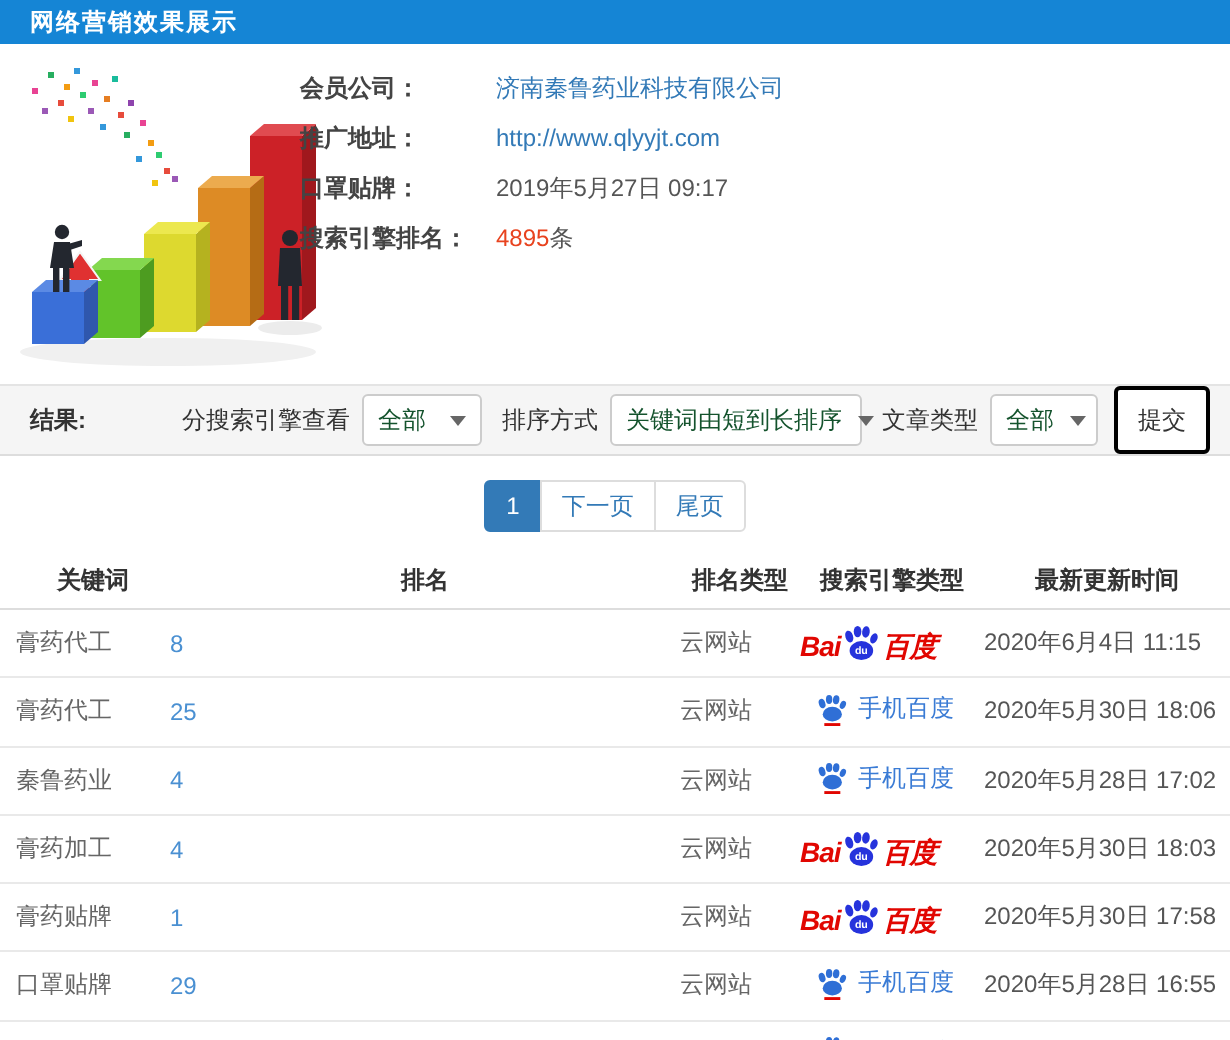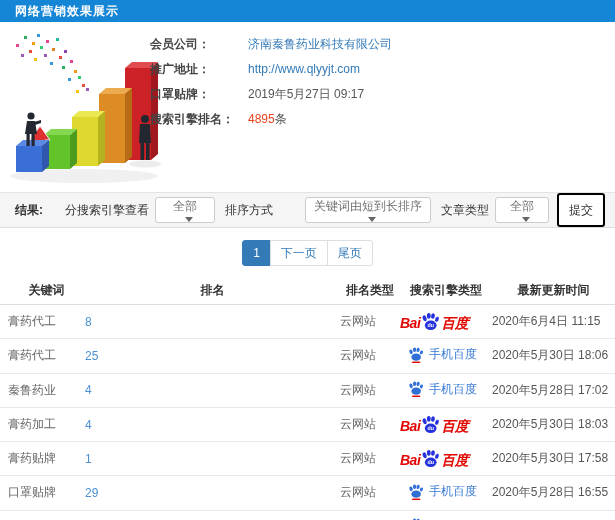--- a/index.html
+++ b/index.html
@@ -20,24 +20,24 @@
   .info-value { margin-left:10px; color:#555; }
   .link-blue { color:#337ab7; text-decoration:none; cursor:pointer; }
   .val-red { color:#e8431f; }
 
   
   .filterbar { height:36px; background:#f5f5f5; border-top:1px solid #e4e4e4; border-bottom:1px solid #ddd;
     display:flex; align-items:center; padding:0 10px 0 15px; }
   .filterbar .results-label { font-weight:bold; color:#333; margin-right:auto; }
   .filter-label { font-weight:normal; color:#333; margin:0 6px 0 10px; white-space:nowrap; }
   .sel { display:inline-flex; align-items:center; justify-content:space-between; background:#fff;
-    border:1px solid #ccc; border-radius:3px; height:26px; padding:0 7px; color:#737373; cursor:pointer; white-space:nowrap;flex-direction:column; }
+    border:1px solid #ccc; border-radius:3px; height:26px; padding:0 7px; color:#14532d; cursor:pointer; white-space:nowrap; }
   .sel .caret { width:0; height:0; border-left:4px solid transparent; border-right:4px solid transparent;
     border-top:5px solid #666; margin-left:8px; flex:none; }
-  .sel-1 { width:60px; } .sel-2 { width:126px;margin-left:26px; } .sel-3 { width:54px; }
+  .sel-1 { width:60px; } .sel-2 { width:126px; } .sel-3 { width:54px; }
   .btn-submit { height:34px; padding:0 10px; margin-left:8px; background:#fff; border:2px solid #000000;
     border-radius:3px; color:#333; font-size:12px; cursor:pointer; }
 
   
   .pager-wrap { text-align:center; padding:12px 0 10px 0; height:48px; }
   .pager { display:inline-flex; }
   .page-btn { display:inline-block; padding:5px 10px; border:1px solid #ddd; background:#fff;
     color:#337ab7; text-decoration:none; margin-left:-1px; cursor:pointer; font-size:12px; line-height:14px; }
   .page-btn:first-child { border-radius:3px 0 0 3px; margin-left:0; }
   .page-btn:last-child { border-radius:0 3px 3px 0; }

